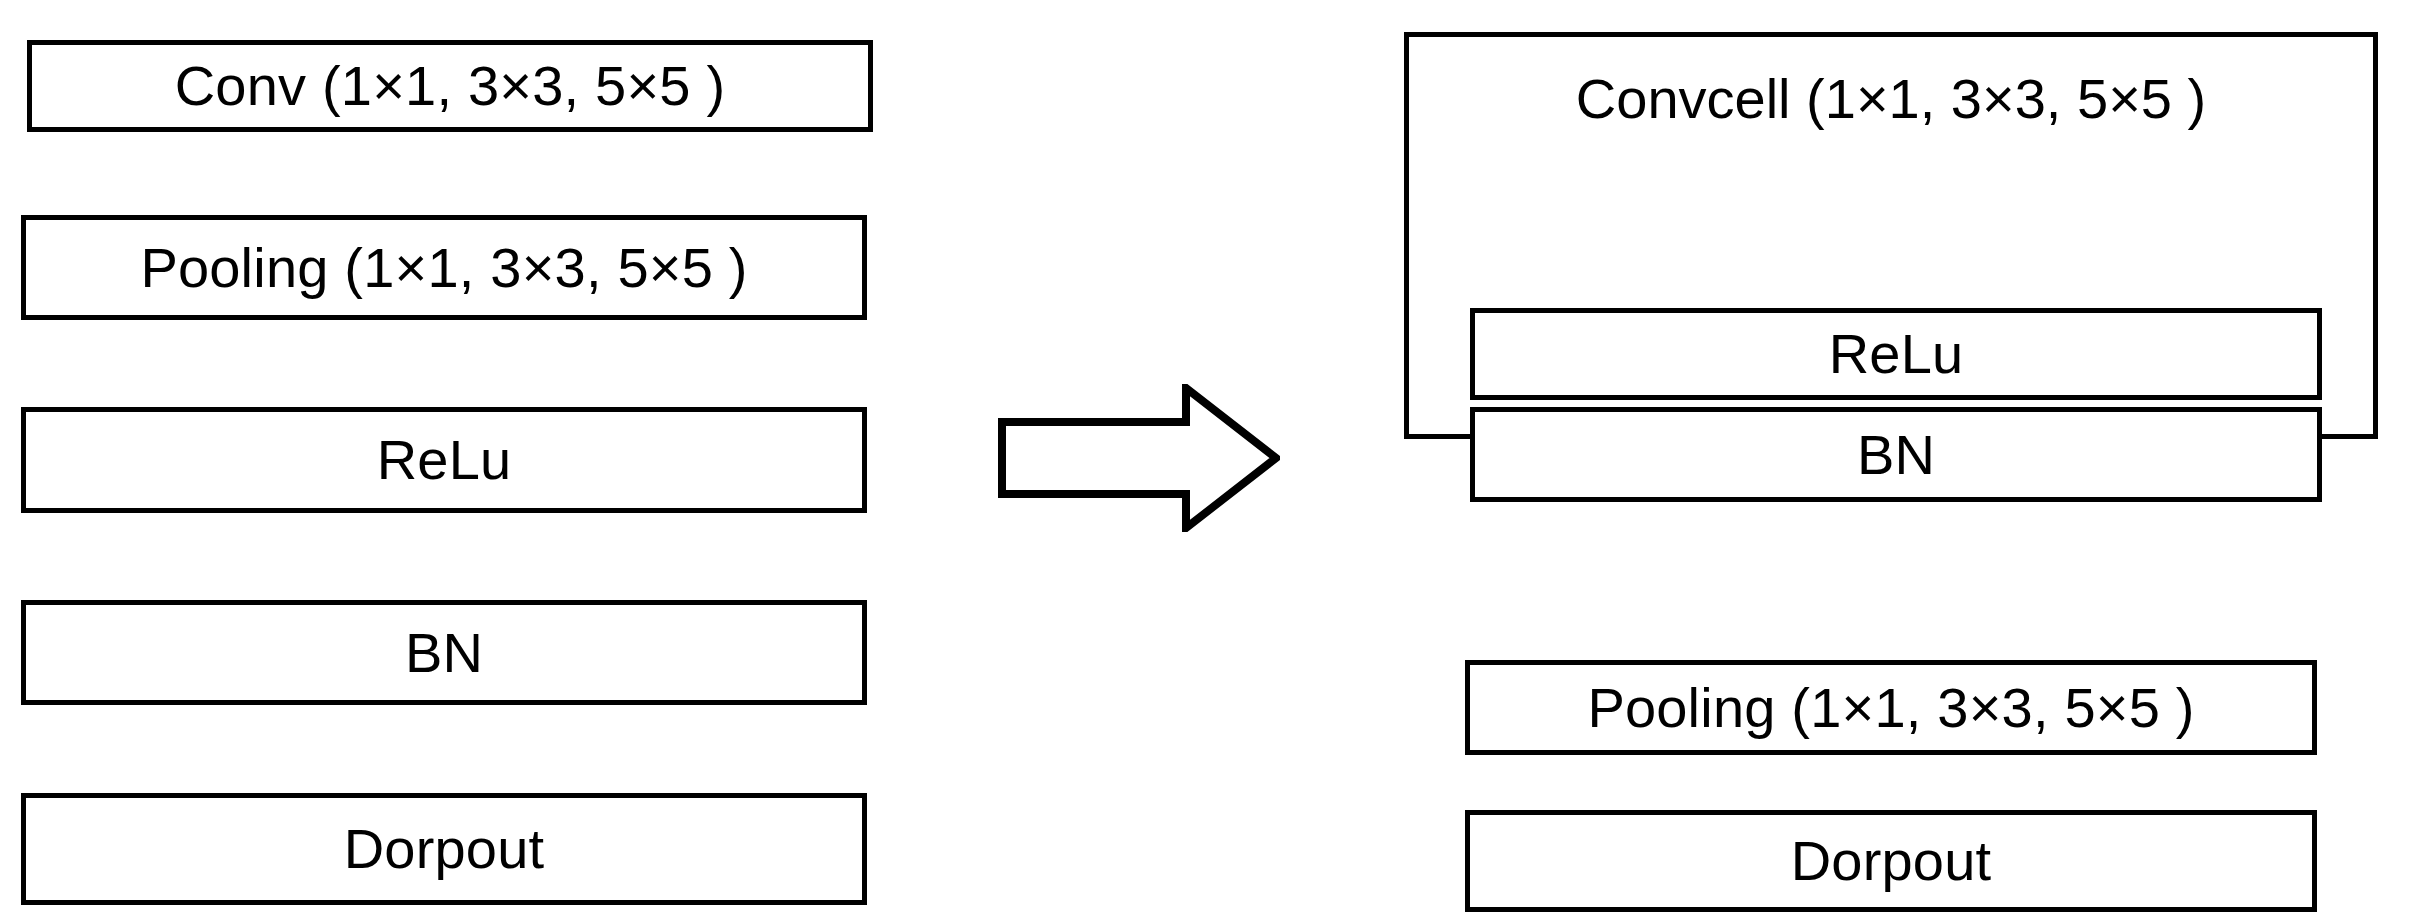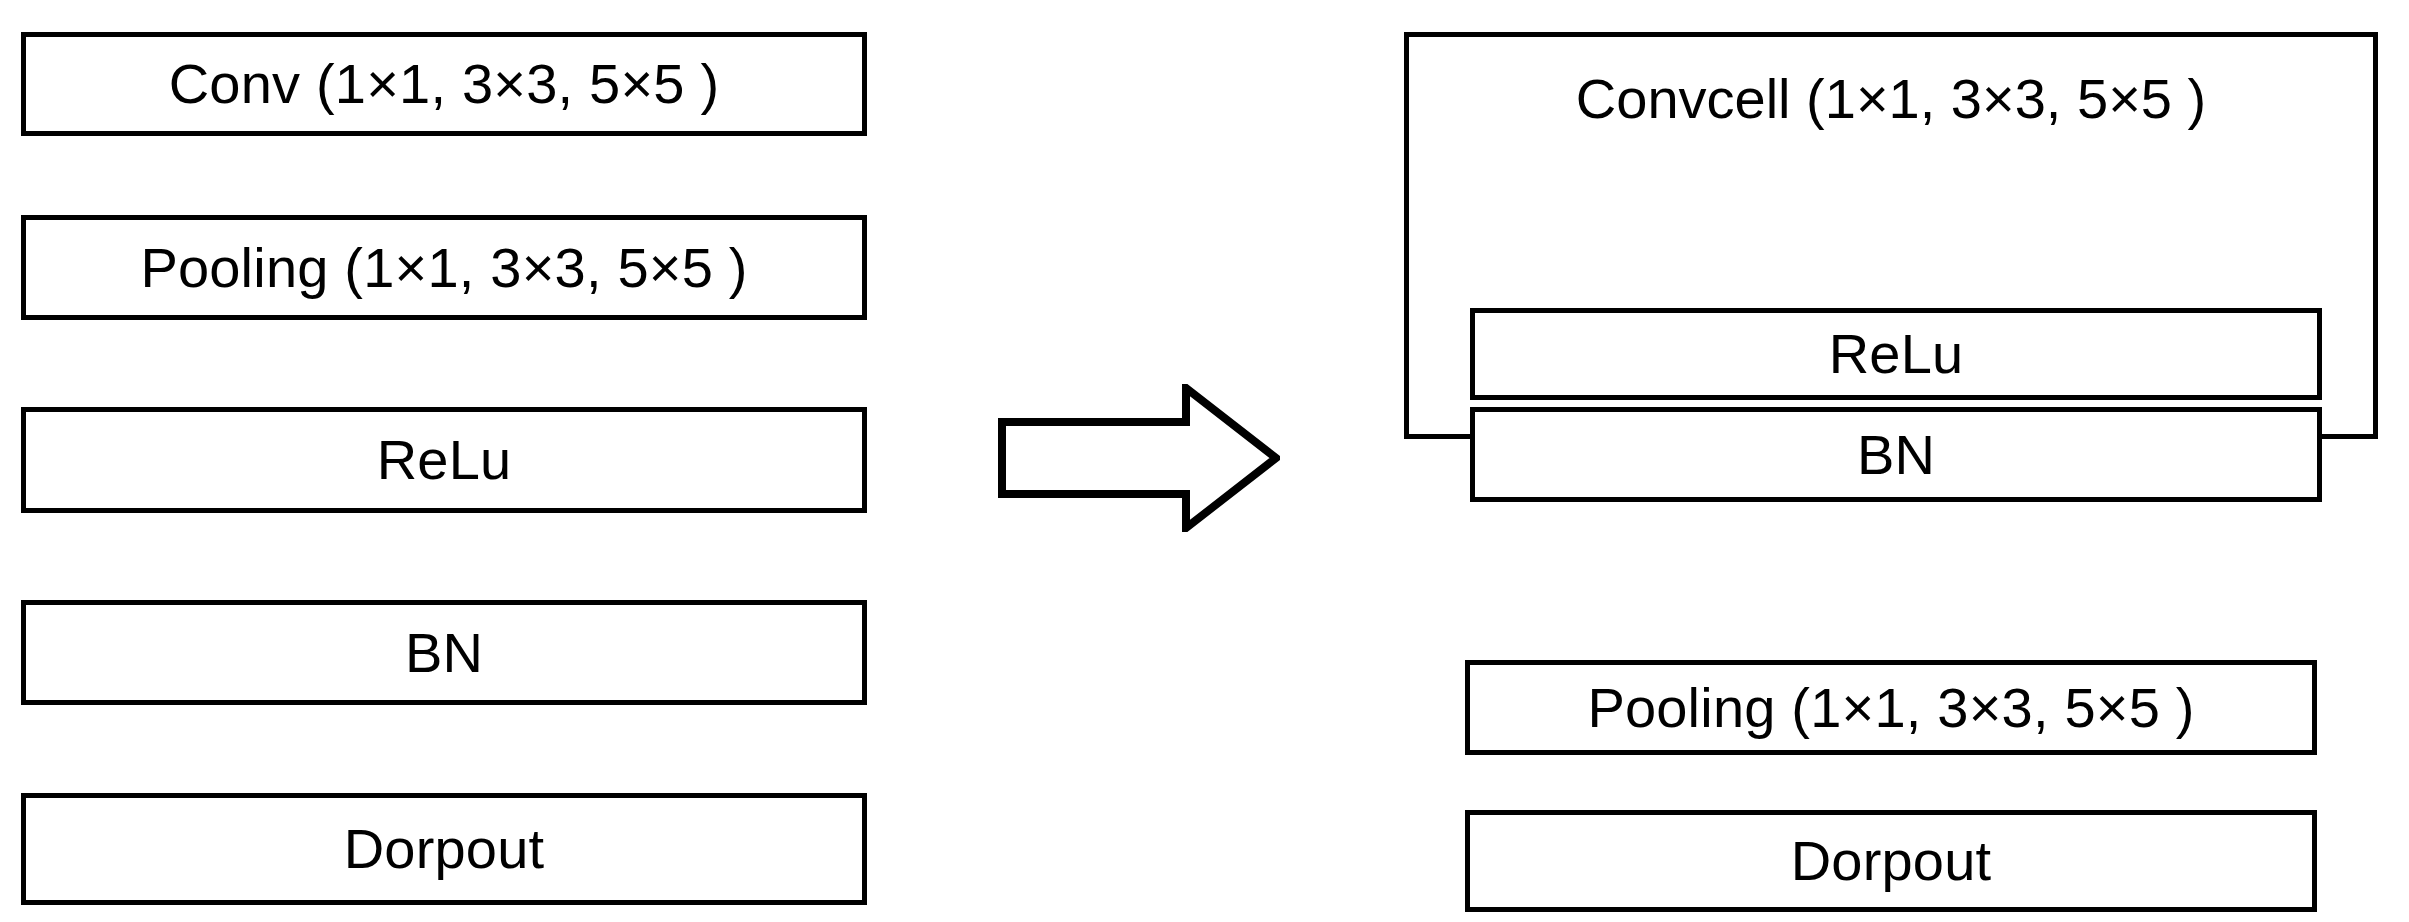--- a/index.html
+++ b/index.html
@@ -34,21 +34,21 @@
     font-size: 56px;
     line-height: 1;
     color: #000000;
     white-space: nowrap;
     letter-spacing: 0.2px;
   }
 
   
   .left-col .box { left: 21px; width: 846px; }
 
-  #lbox-0 { top: 32px;  height: 104px; }
+  #lbox-0 { top: 40px;  height: 92px; margin-left: 6px; }
   #lbox-1 { top: 215px; height: 105px; }
   #lbox-2 { top: 407px; height: 106px; }
   #lbox-3 { top: 600px; height: 105px; }
   #lbox-4 { top: 793px; height: 112px; }
 
   
   #arrow {
     position: absolute;
     left: 998px;
     top: 384px;

